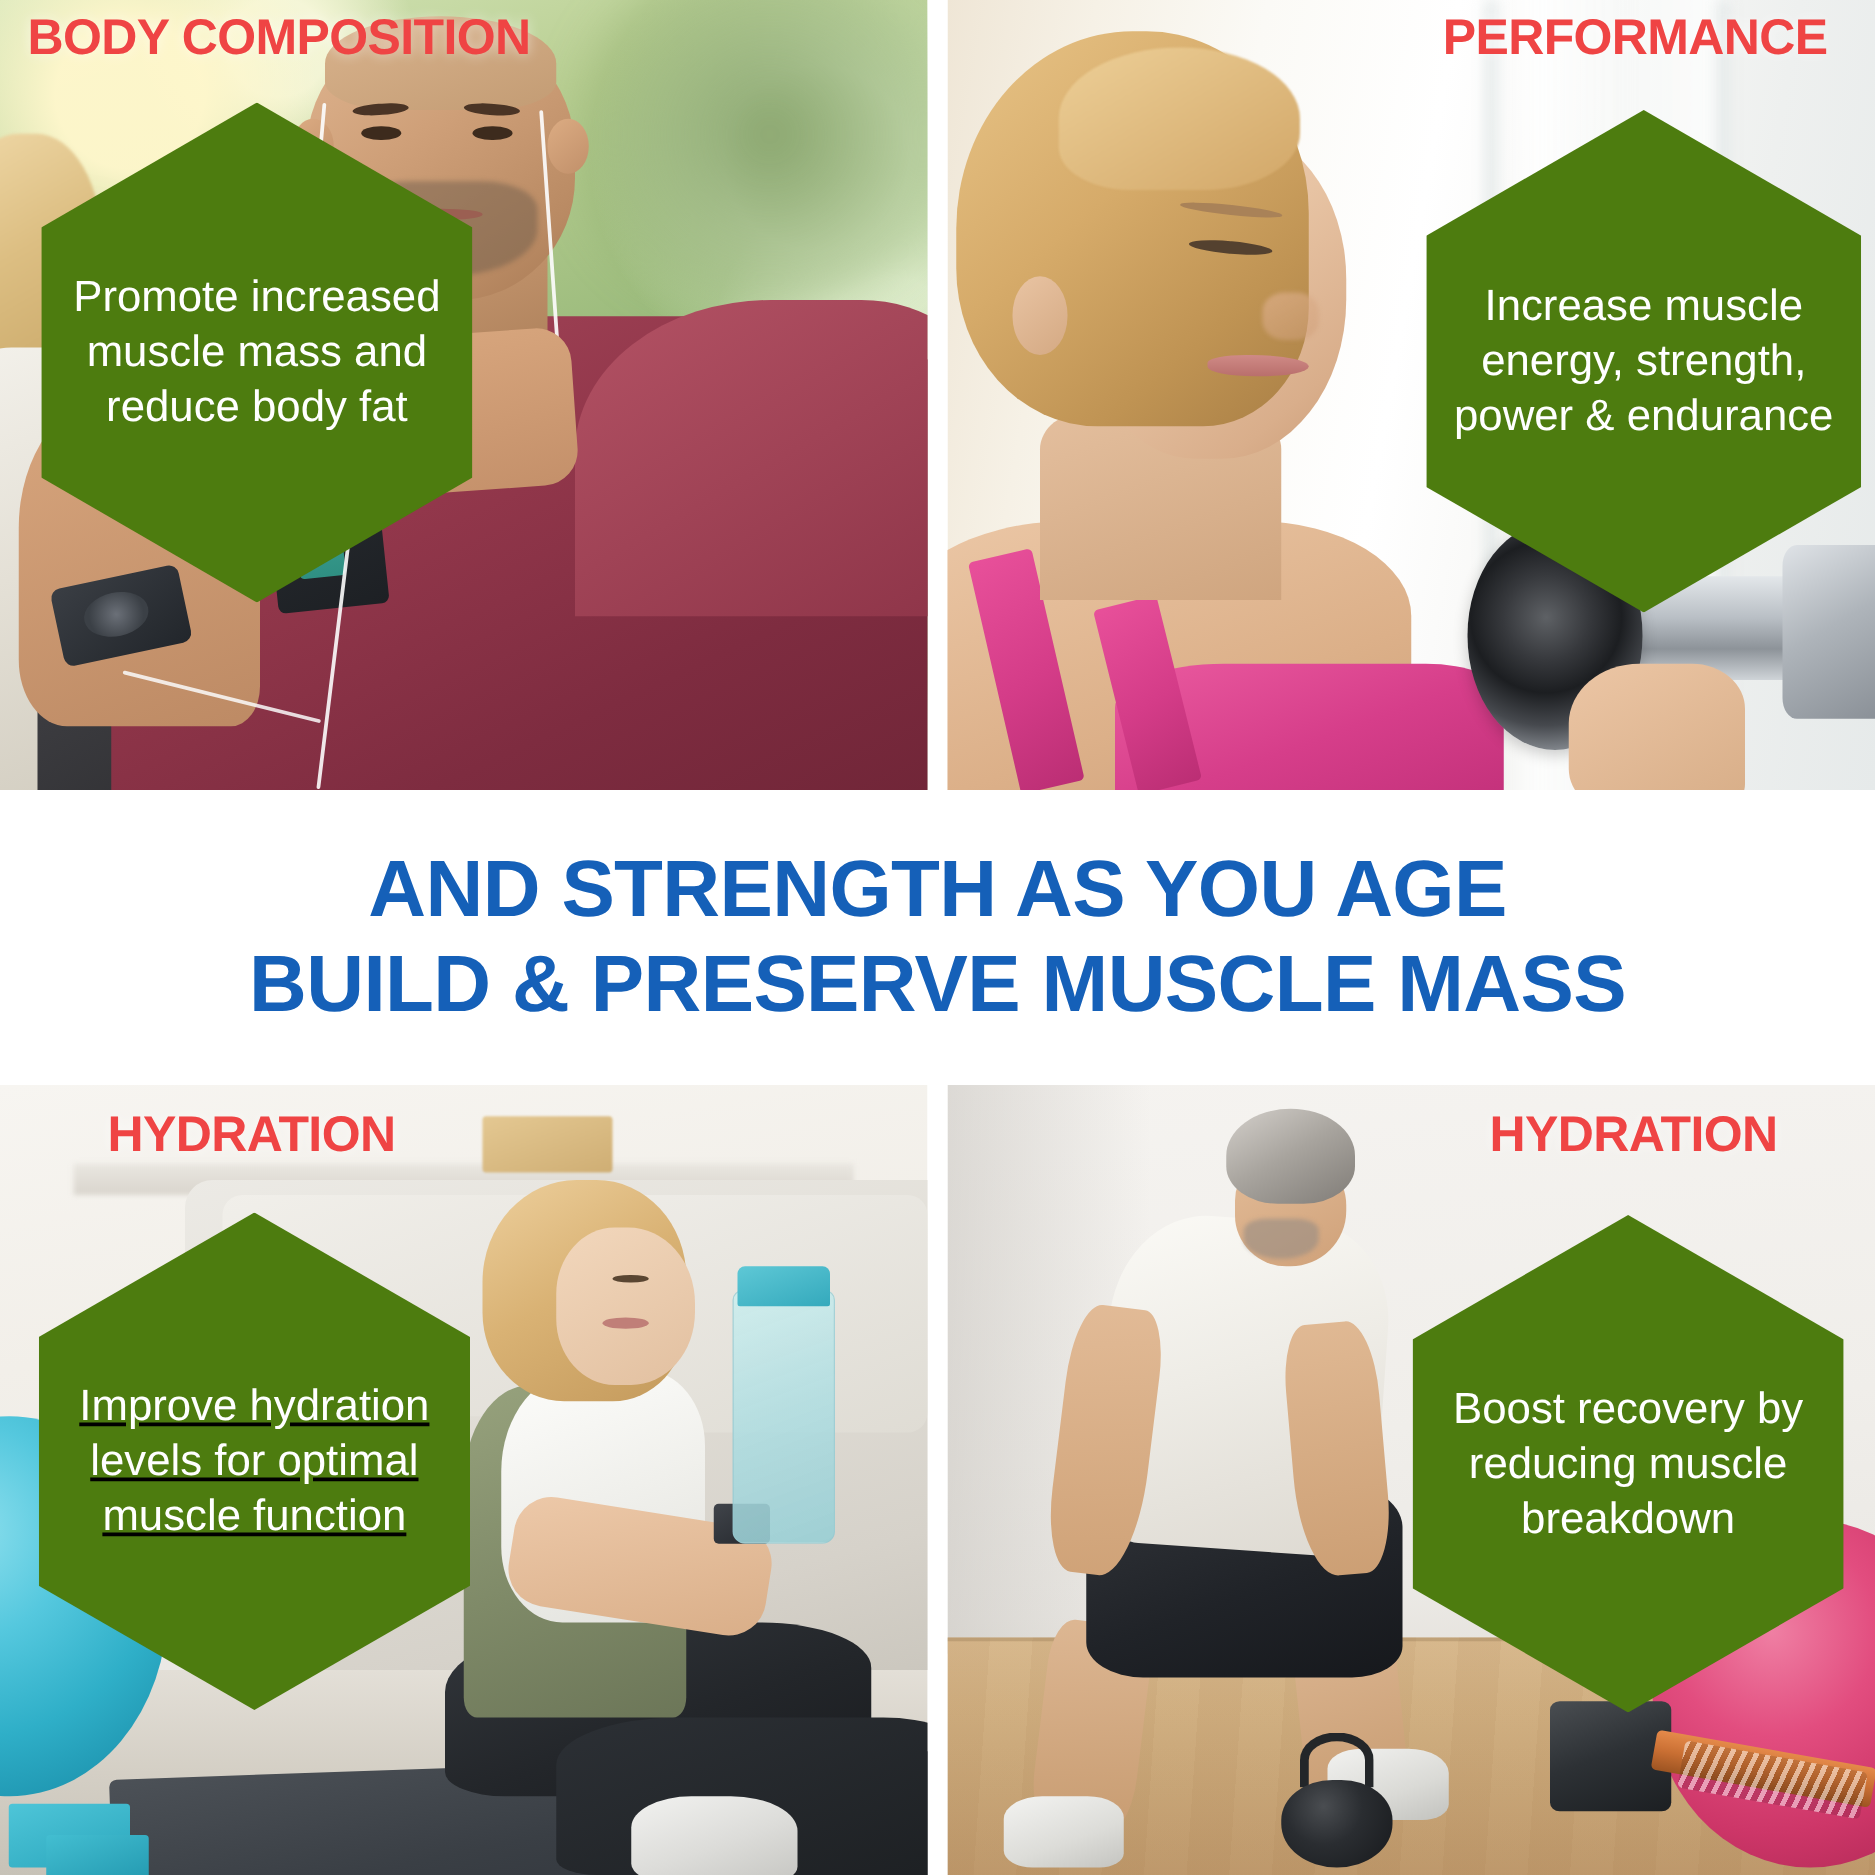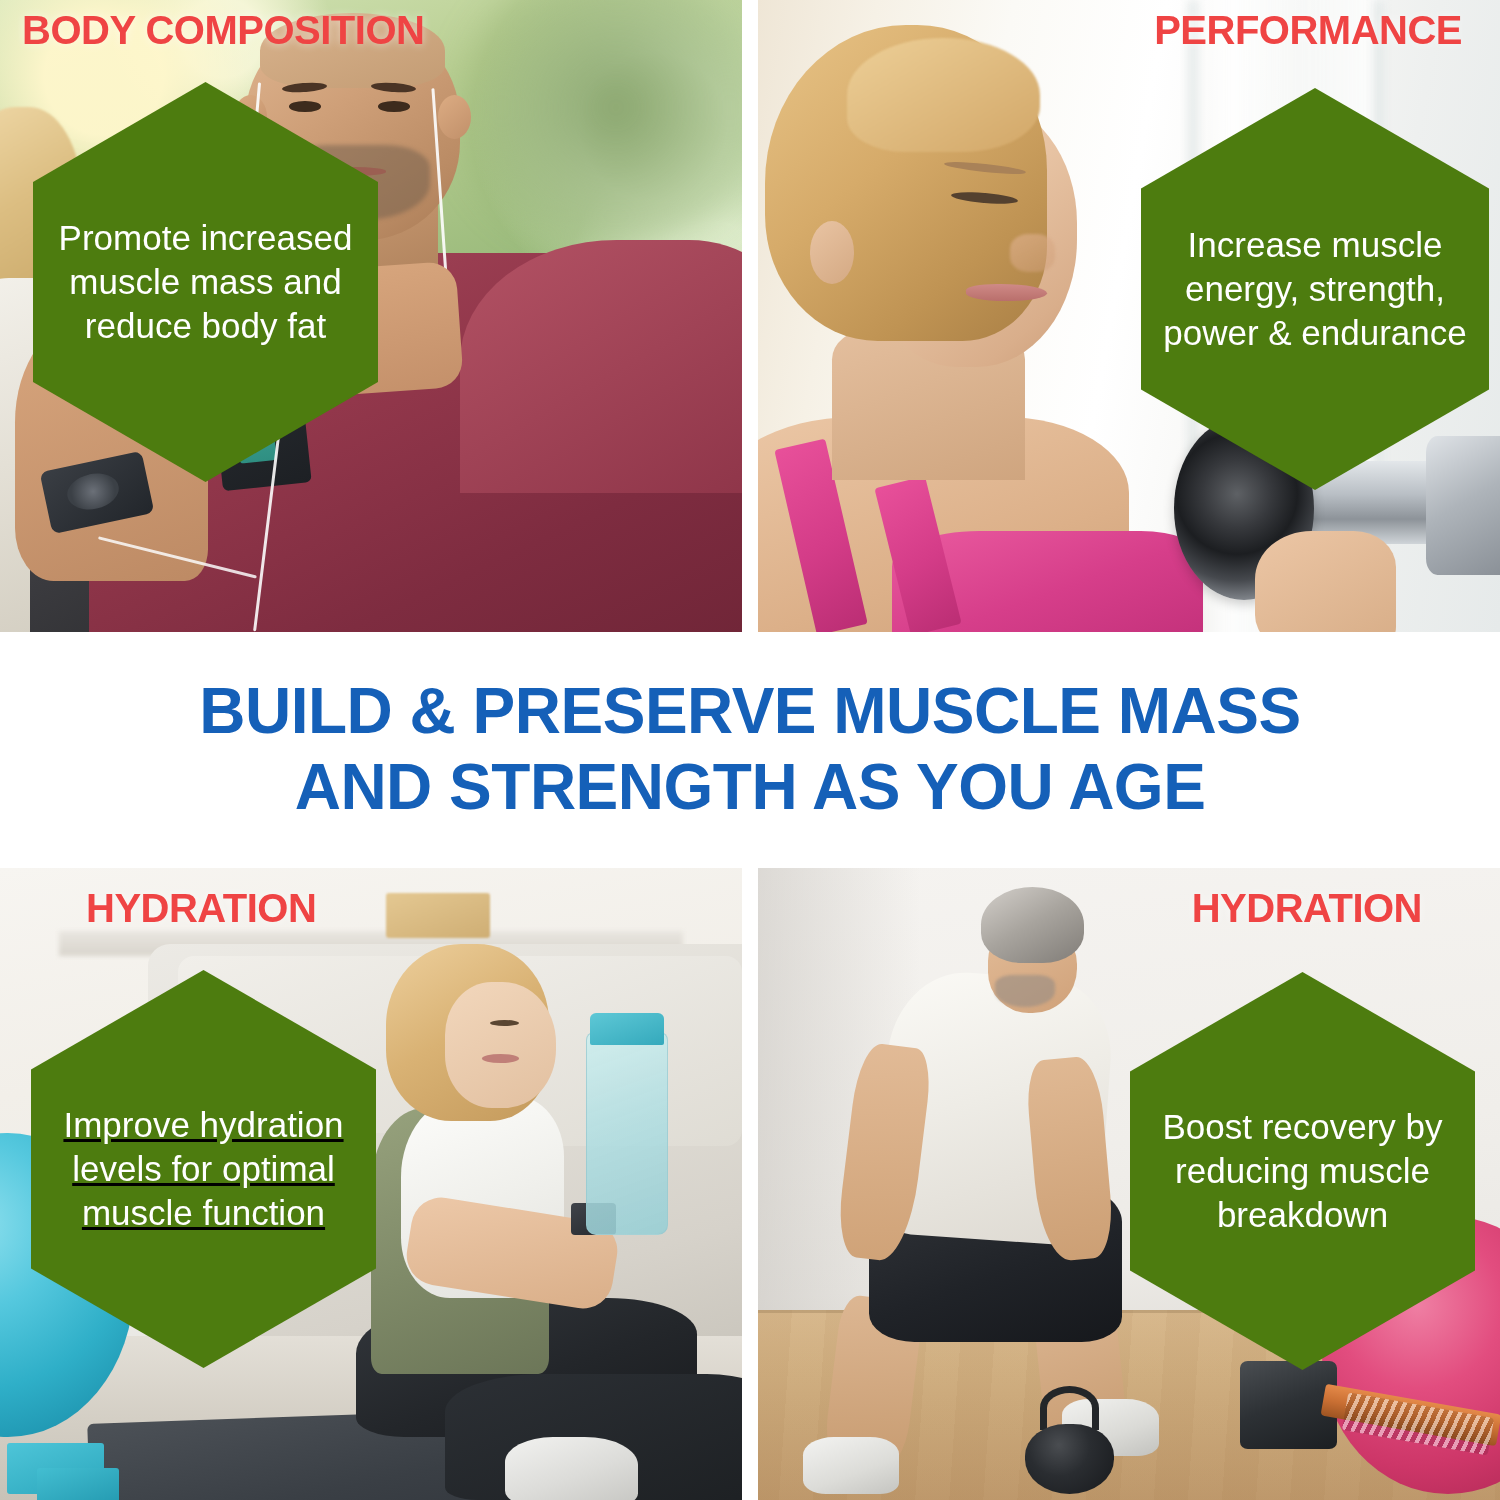--- a/index.html
+++ b/index.html
@@ -678,22 +678,22 @@
     </div>
 
     <div class="cat-label" id="label-performance">PERFORMANCE</div>
 
     <div class="hex" id="hex-performance" style="left:370px; top:88px;margin-left:13px;">
       <div class="hex-text">Increase muscle energy, strength, power &amp; endurance</div>
     </div>
   </div>
 
   <div id="headline-band">
+    <div class="headline-line">AND STRENGTH AS YOU AGE</div>
     <div class="headline-line">BUILD &amp; PRESERVE MUSCLE MASS</div>
-    <div class="headline-line">AND STRENGTH AS YOU AGE</div>
   </div>
 
   <div class="panel" id="panel-hydration">
     <div class="photo bg-living">
       <div class="liv-shelf"></div>
       <div class="liv-box"></div>
       <div class="liv-sofa"></div>
       <div class="liv-cushion"></div>
       <div class="liv-cushion-2"></div>
       <div class="liv-floor"></div>

